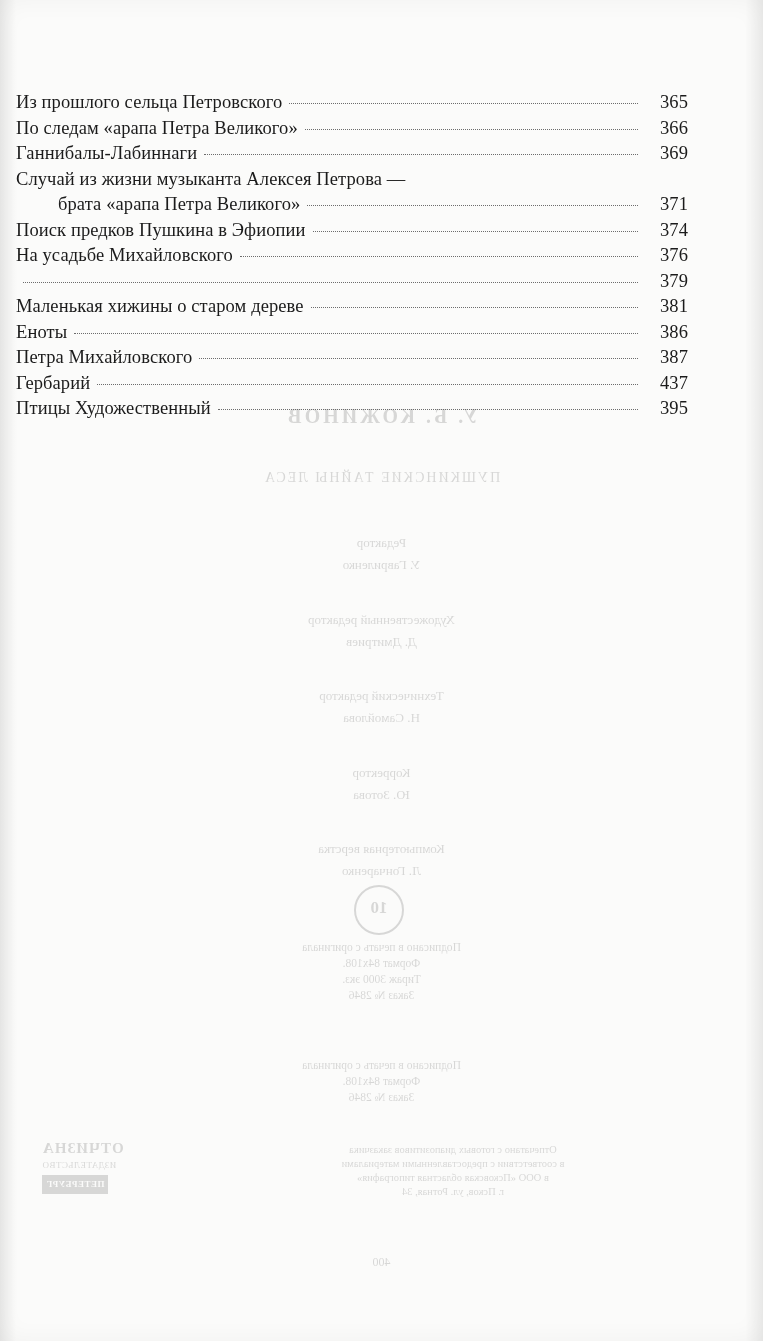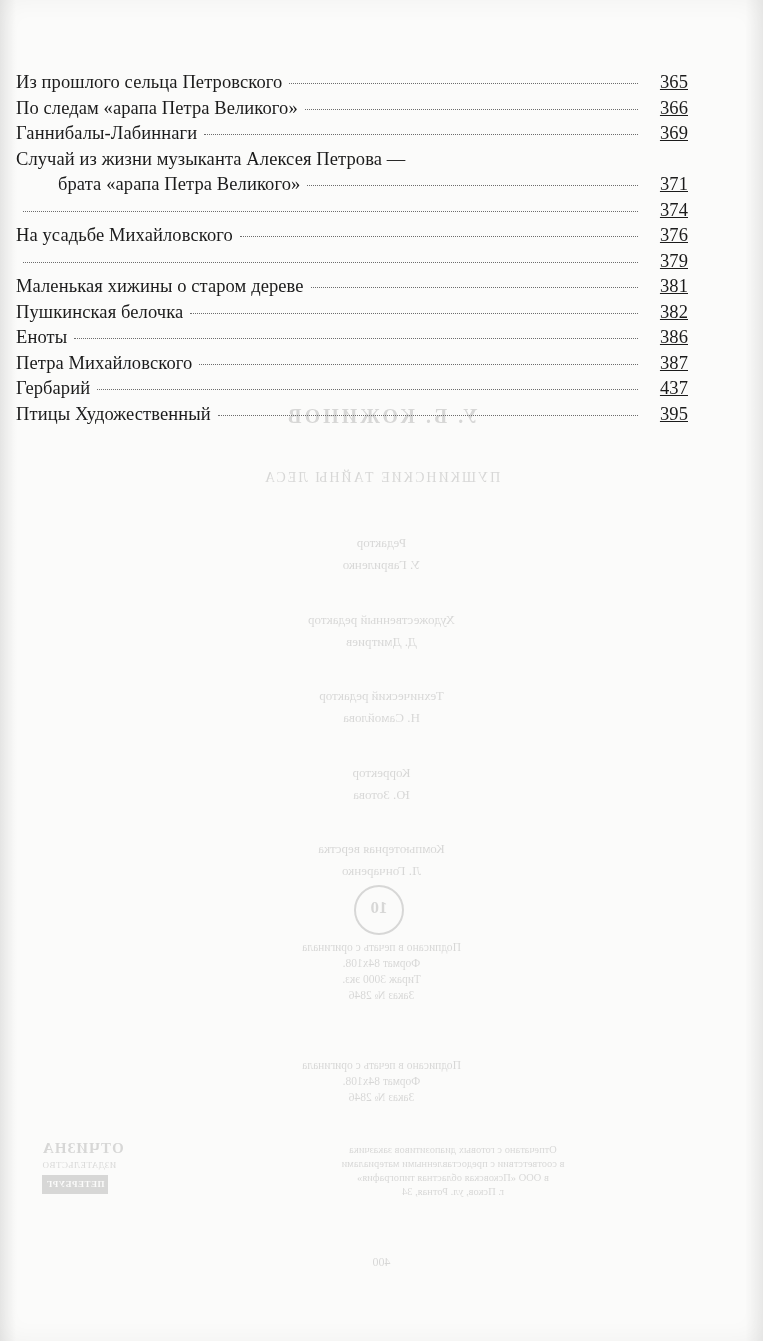--- a/index.html
+++ b/index.html
@@ -33,21 +33,21 @@
   }
   .scan-right-edge {
     position: absolute;
     right: 0; top: 0;
     width: 18px; height: 100%;
     background: linear-gradient(to left, rgba(0,0,0,0.06), rgba(0,0,0,0));
   }
   .toc {
     position: absolute;
     left: 16px;
-    top: 70px;
+    top: 90px;
     width: 672px;
   }
   .toc-row {
     display: flex;
     align-items: baseline;
     font-size: 18.5px;
     line-height: 25.5px;
     color: #1b1b1b;
     letter-spacing: 0.1px;
   }
@@ -60,21 +60,20 @@
     border-bottom: 1.5px dotted #6c6c6c;
     transform: translateY(-4px);
     min-width: 12px;
   }
   .toc-page {
     white-space: nowrap;
     text-align: right;
     width: 44px;
     font-size: 18.5px;
     color: #1b1b1b;
-    text-decoration: underline;
   }
   
   .toc-row.cont .toc-title {
     padding-left: 42px;
   }
   .toc-row.nodots .toc-dots {
     border-bottom: none;
   }
 
   
@@ -242,20 +241,21 @@
       <span class="toc-page"></span>
     </div>
 
     <div class="toc-row cont">
       <span class="toc-title">брата «арапа Петра Великого»</span>
       <span class="toc-dots"></span>
       <span class="toc-page">371</span>
     </div>
 
     <div class="toc-row">
+      <span class="toc-title">Поиск предков Пушкина в Эфиопии</span>
       <span class="toc-dots"></span>
       <span class="toc-page">374</span>
     </div>
 
     <div class="toc-row">
       <span class="toc-title">На усадьбе Михайловского</span>
       <span class="toc-dots"></span>
       <span class="toc-page">376</span>
     </div>
 
@@ -263,25 +263,20 @@
       <span class="toc-dots"></span>
       <span class="toc-page">379</span>
     </div>
 
     <div class="toc-row">
       <span class="toc-title">Маленькая хижины о старом дереве</span>
       <span class="toc-dots"></span>
       <span class="toc-page">381</span>
     </div>
 
-    <div class="toc-row">
-      <span class="toc-title">Пушкинская белочка</span>
-      <span class="toc-dots"></span>
-      <span class="toc-page">382</span>
-    </div>
 
     <div class="toc-row">
       <span class="toc-title">Еноты</span>
       <span class="toc-dots"></span>
       <span class="toc-page">386</span>
     </div>
 
     <div class="toc-row">
       <span class="toc-title">Петра Михайловского</span>
       <span class="toc-dots"></span>

